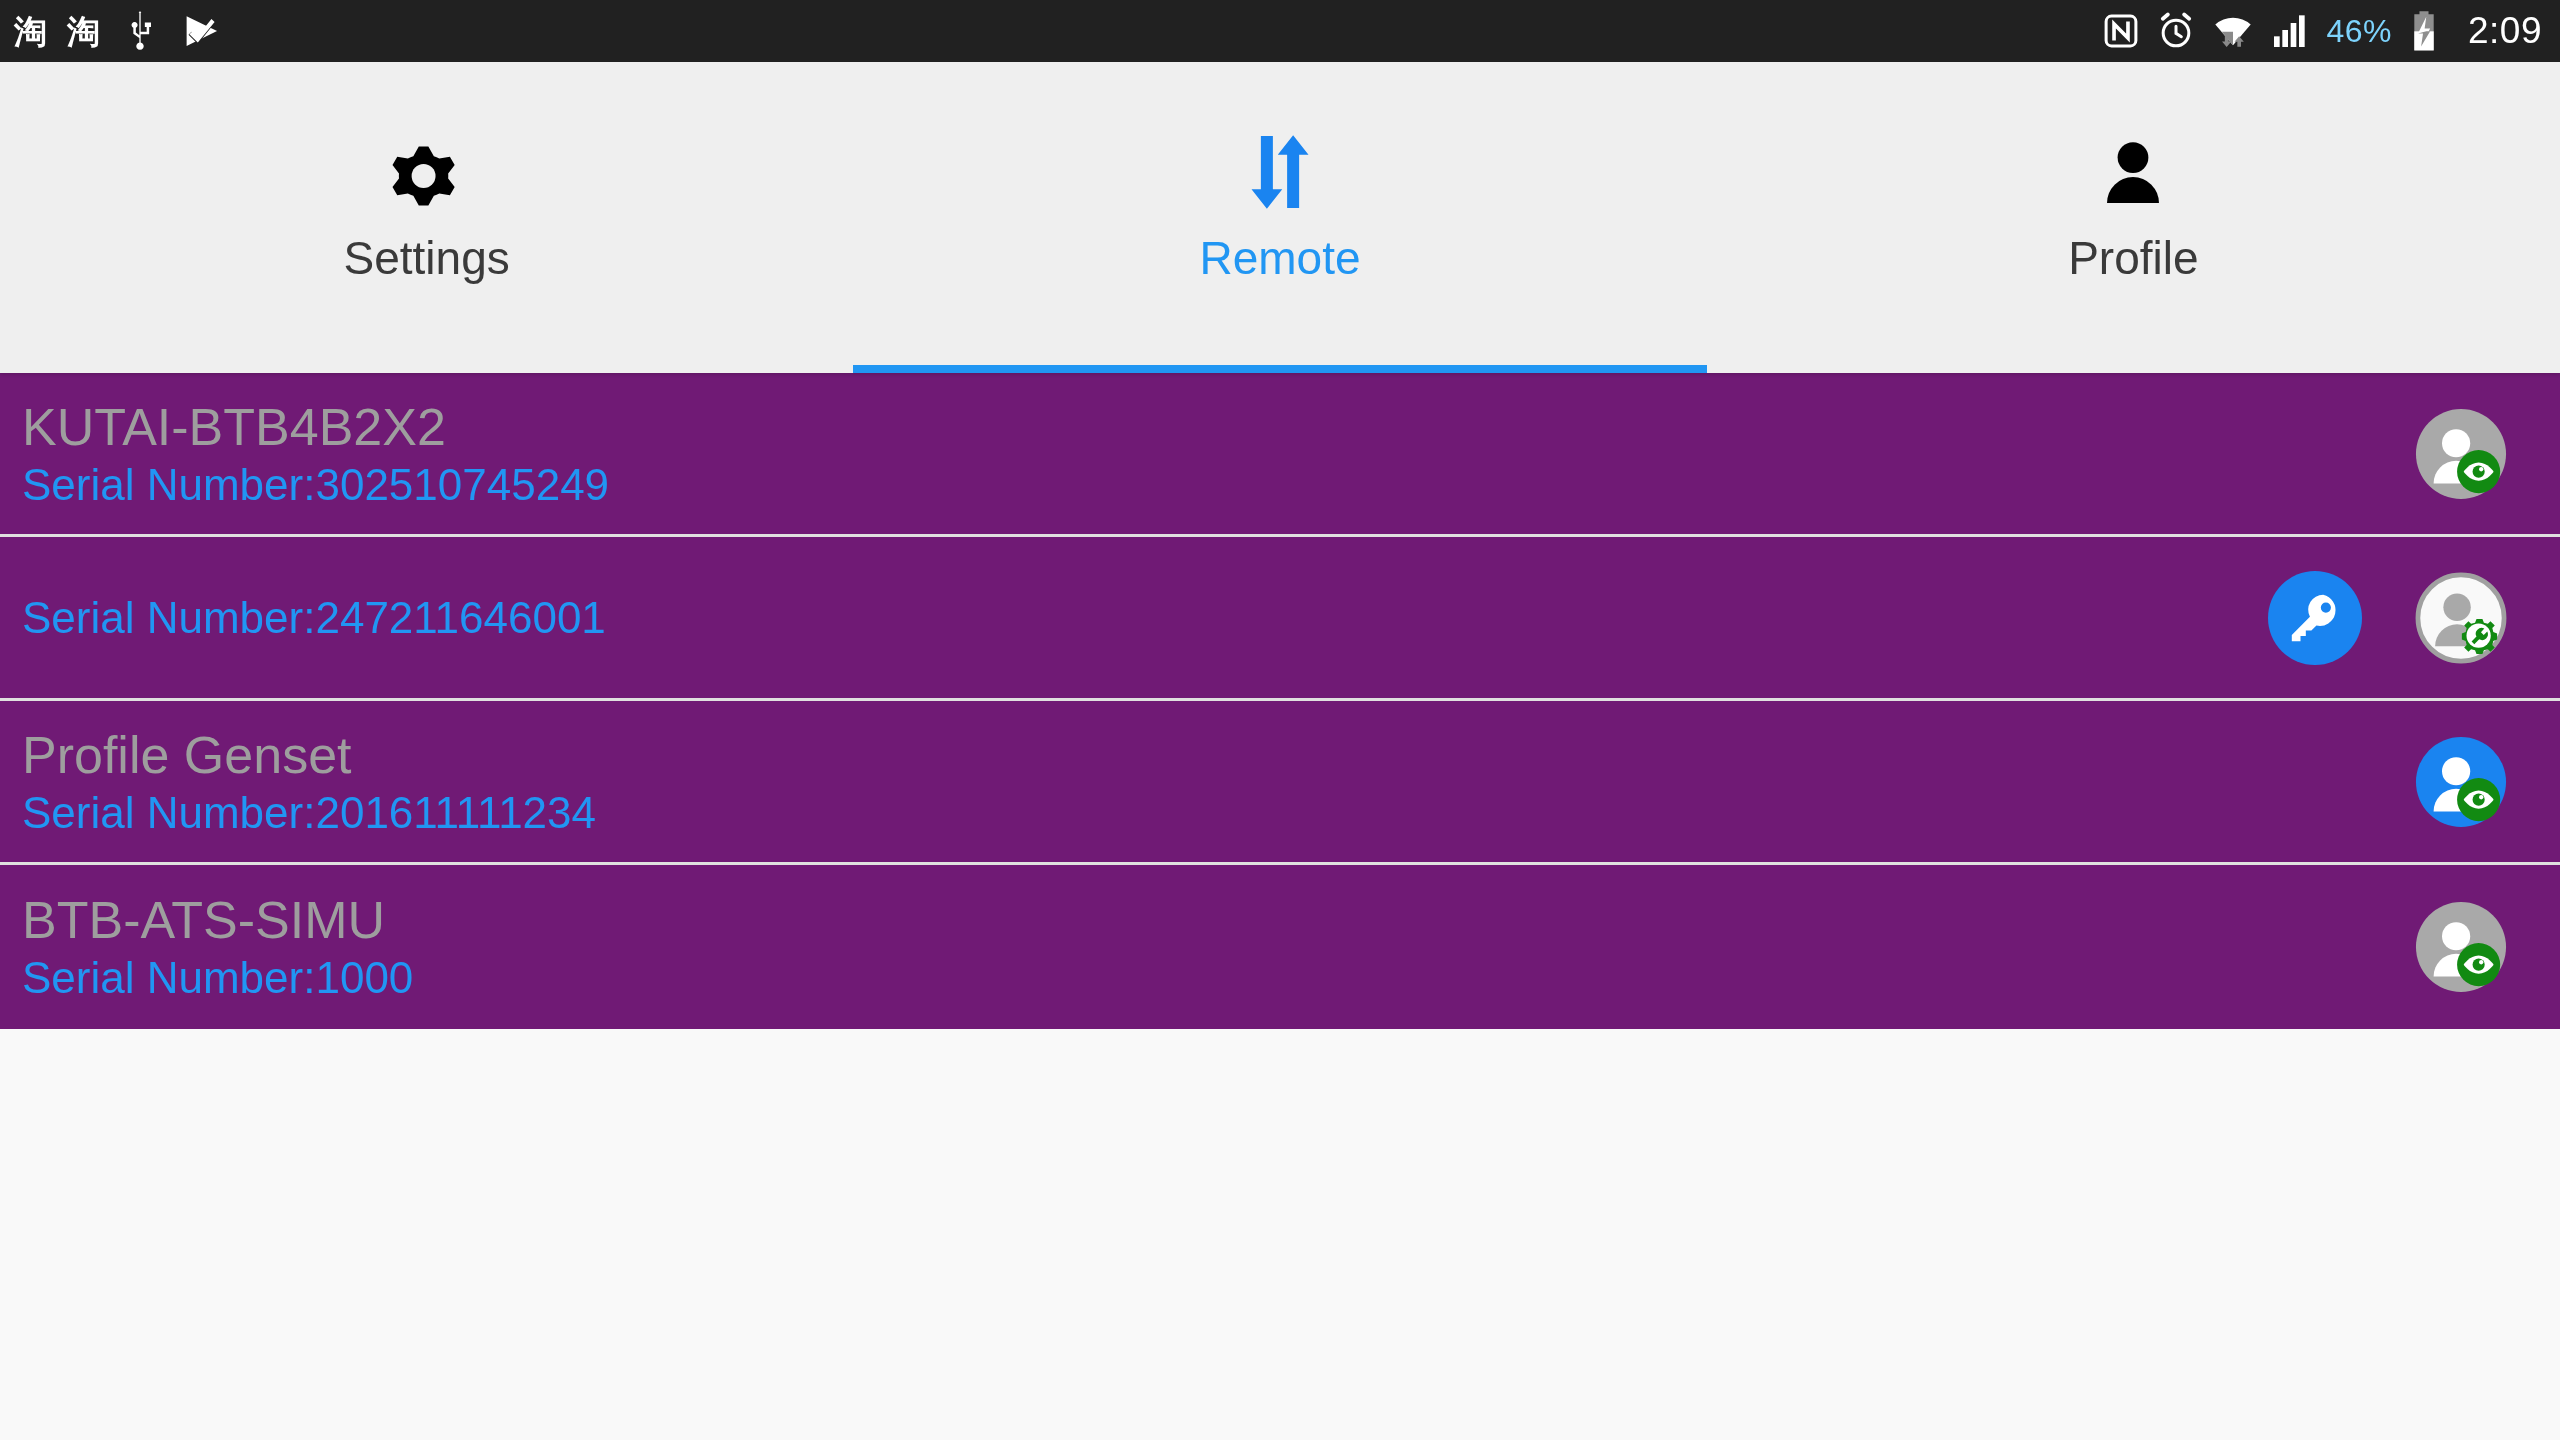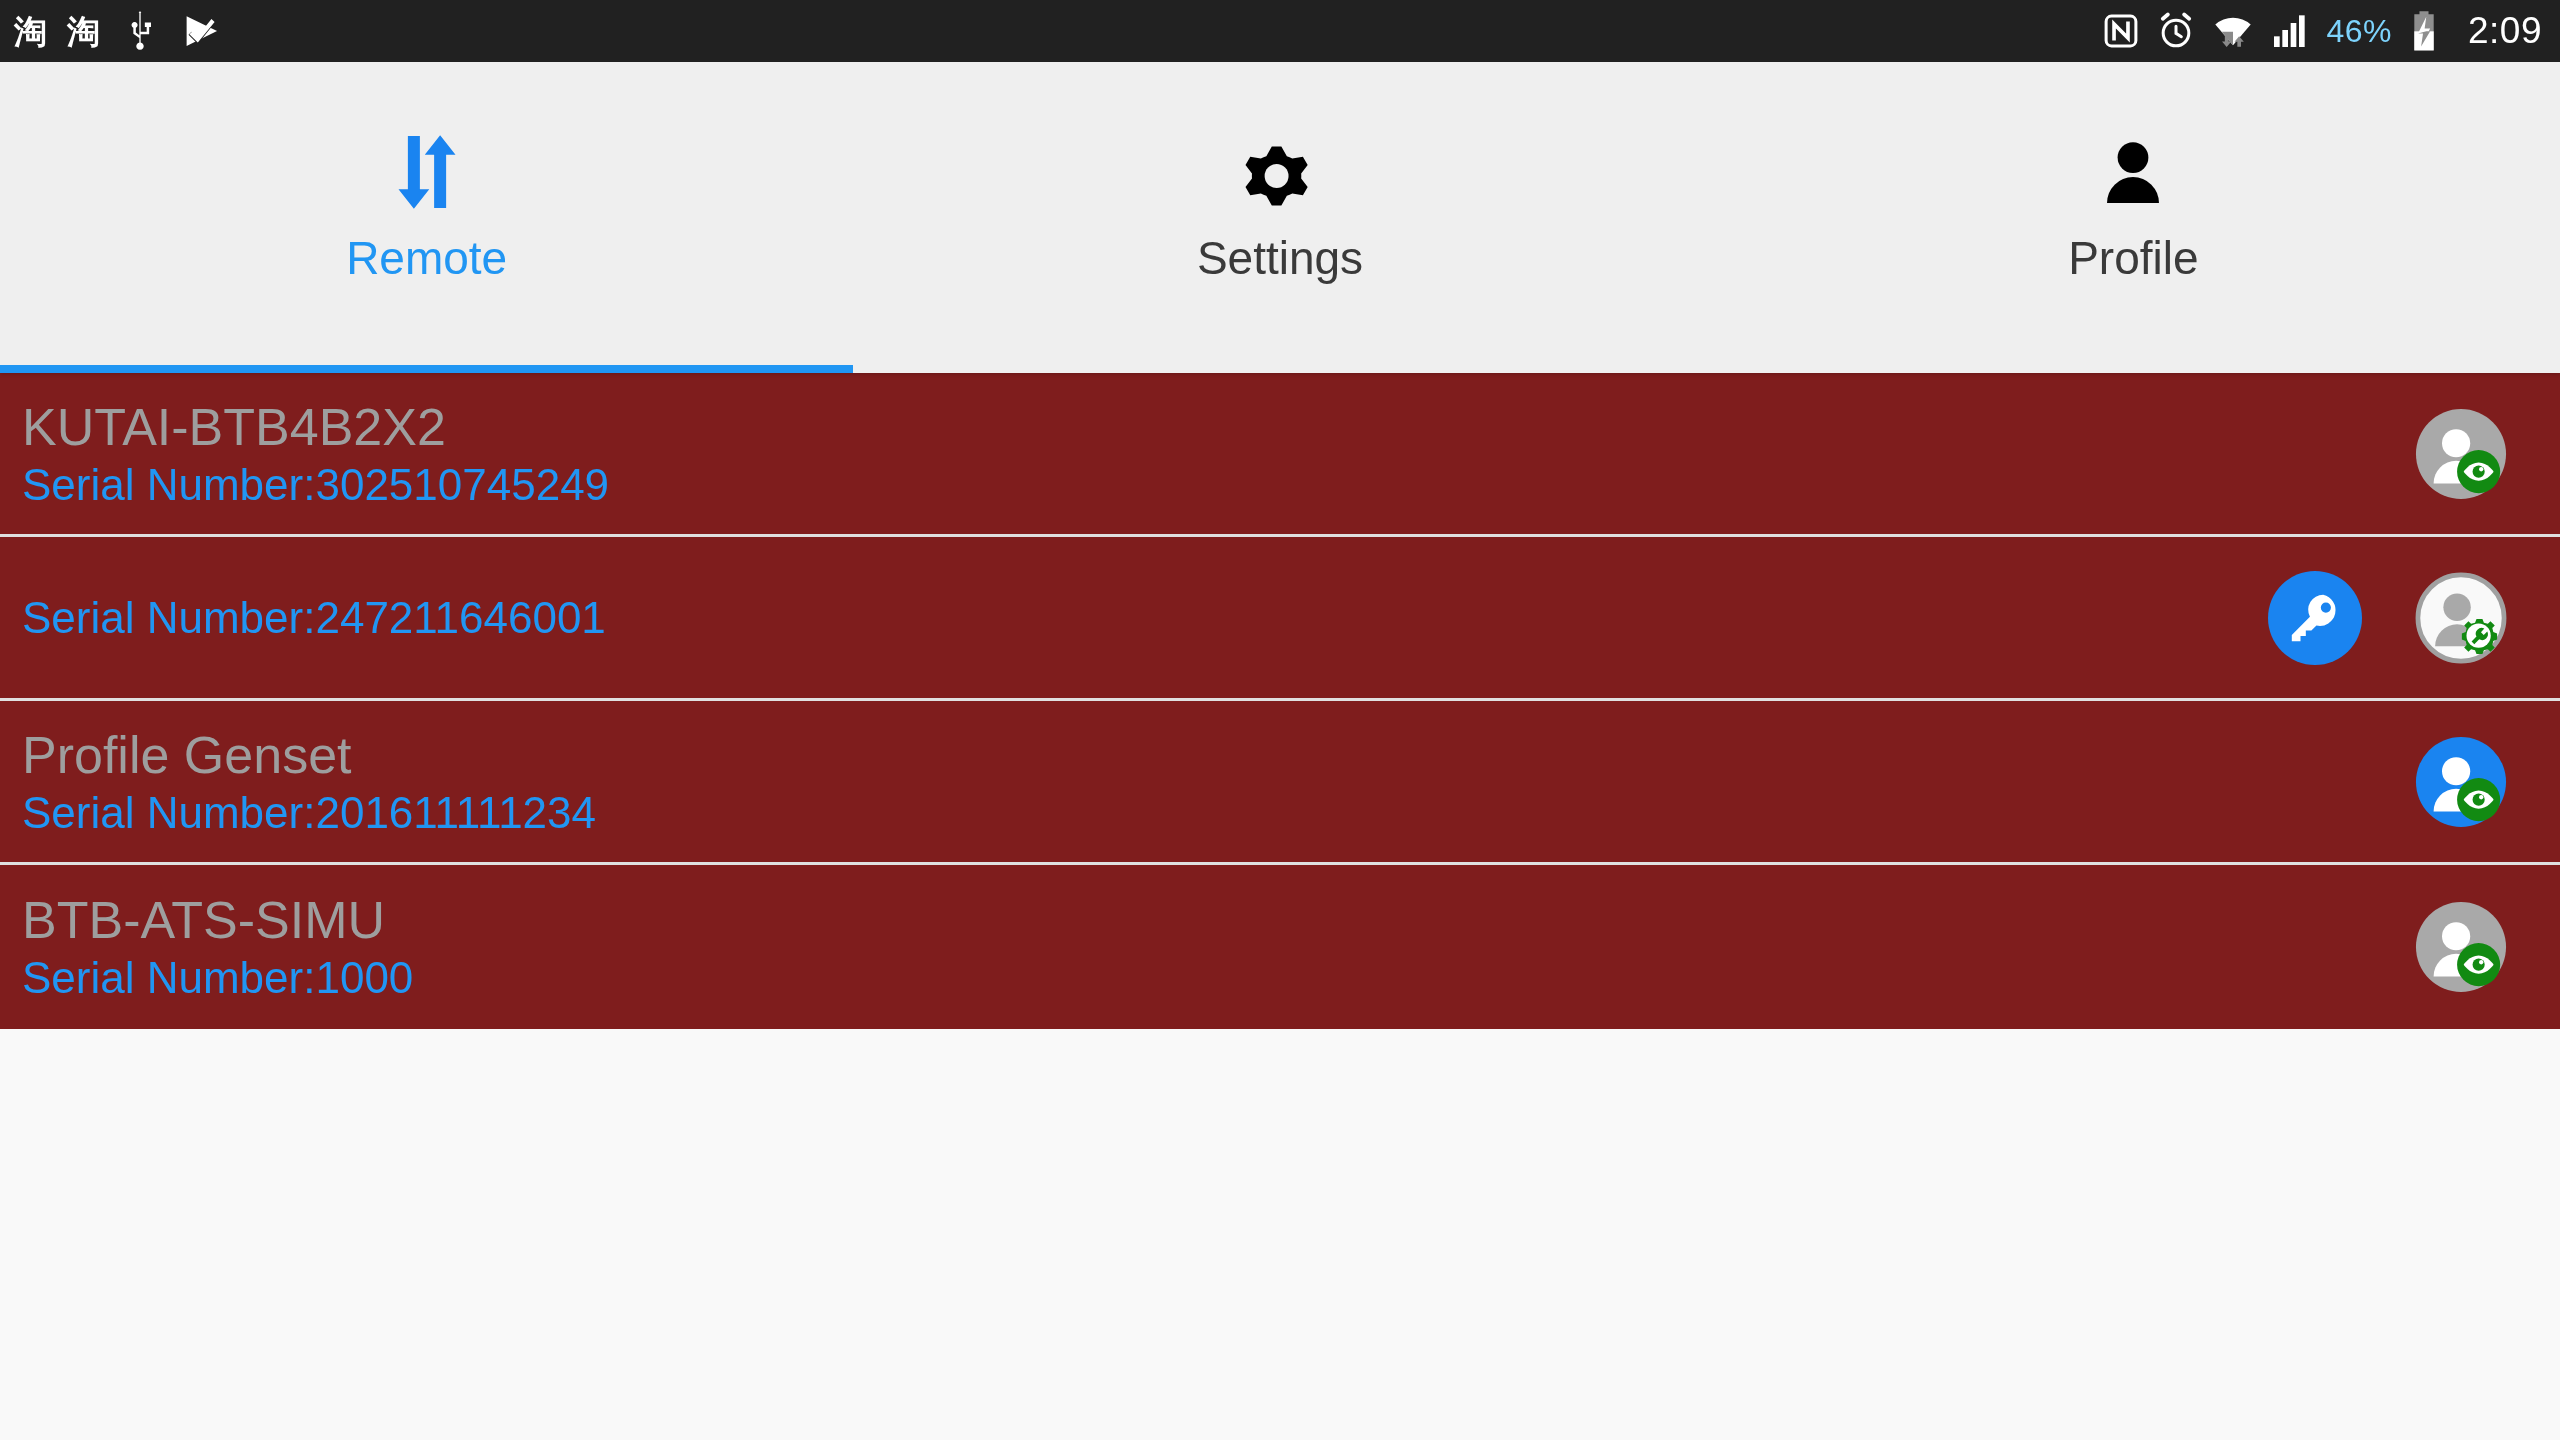--- a/index.html
+++ b/index.html
@@ -74,21 +74,21 @@
   }
   .tab.active .tab-label{ color:#2196f3; }
   .tab-underline{
     position:absolute;
     left:0; right:0; bottom:0;
     height:8px;
     background:#2196f3;
   }
 
   
-  .list{ background:#7f1d1d; }
+  .list{ background:#701a75; }
   .row{
     position:relative;
     height:164px;
     display:flex;
     align-items:center;
     border-bottom:3px solid #e0e0e0;
     padding:0 52px 0 22px;
   }
   .row:last-child{ border-bottom:none; }
   .row-text{ flex:1; display:flex; flex-direction:column; justify-content:center; gap:4px; }
@@ -182,39 +182,39 @@
         <path d="M9.4 4.2 L4.3 14.6 L7.4 14.6 L6.2 22.6 L11.8 11.4 L8.4 11.4 Z" fill="#ffffff"></path>
         <path d="M9.4 13.2 L4.3 14.6 L7.4 14.6 L6.2 22.6 L11.8 13.2 Z" fill="#8f8f8f"></path>
       </svg>
     </span>
     <span class="sb-clock">2:09</span>
   </div>
 </div>
 
 <div class="tabbar">
 
+  <div class="tab">
+    <div class="tab-icon">
+      <svg width="82" height="82" viewBox="0 0 24 24" fill="#000000">
+        <path d="M12 1.3 L13.6 4.1 A8.5 8.5 0 0 1 15.2 4.8 L18.3 4.3 L19.7 6.7 L17.8 9.2 A8.5 8.5 0 0 1 17.8 10.6 L19.7 13.1 L18.3 15.5 L15.2 15 A8.5 8.5 0 0 1 13.6 15.7 L12 18.5 L9.2 18.5 L7.6 15.7 A8.5 8.5 0 0 1 6 15 L2.9 15.5 L1.5 13.1 L3.4 10.6 A8.5 8.5 0 0 1 3.4 9.2 L1.5 6.7 L2.9 4.3 L6 4.8 A8.5 8.5 0 0 1 7.6 4.1 L9.2 1.3 Z" transform="translate(0.4,2.1)"></path>
+        <circle cx="11" cy="12" r="3.5" fill="#efefef"></circle>
+      </svg>
+    </div>
+    <div class="tab-label">Settings</div>
+  </div>
+
   <div class="tab active">
     <div class="tab-icon">
       <svg width="90" height="90" viewBox="0 0 24 24" fill="#1a84f0">
         <path d="M6.9 2.4 L10.1 2.4 L10.1 16.6 L12.6 16.6 L8.5 21.8 L4.4 16.6 L6.9 16.6 Z"></path>
         <path d="M17.1 21.6 L13.9 21.6 L13.9 7.4 L11.4 7.4 L15.5 2.2 L19.6 7.4 L17.1 7.4 Z"></path>
       </svg>
     </div>
     <div class="tab-label">Remote</div>
     <div class="tab-underline"></div>
-  </div>
-
-  <div class="tab">
-    <div class="tab-icon">
-      <svg width="82" height="82" viewBox="0 0 24 24" fill="#000000">
-        <path d="M12 1.3 L13.6 4.1 A8.5 8.5 0 0 1 15.2 4.8 L18.3 4.3 L19.7 6.7 L17.8 9.2 A8.5 8.5 0 0 1 17.8 10.6 L19.7 13.1 L18.3 15.5 L15.2 15 A8.5 8.5 0 0 1 13.6 15.7 L12 18.5 L9.2 18.5 L7.6 15.7 A8.5 8.5 0 0 1 6 15 L2.9 15.5 L1.5 13.1 L3.4 10.6 A8.5 8.5 0 0 1 3.4 9.2 L1.5 6.7 L2.9 4.3 L6 4.8 A8.5 8.5 0 0 1 7.6 4.1 L9.2 1.3 Z" transform="translate(0.4,2.1)"></path>
-        <circle cx="11" cy="12" r="3.5" fill="#efefef"></circle>
-      </svg>
-    </div>
-    <div class="tab-label">Settings</div>
   </div>
 
   <div class="tab">
     <div class="tab-icon">
       <svg width="82" height="82" viewBox="0 0 24 24" fill="#000000">
         <circle cx="12" cy="6.6" r="4.5"></circle>
         <path d="M12 12.3 A7.6 7.6 0 0 1 19.6 19.9 L4.4 19.9 A7.6 7.6 0 0 1 12 12.3 Z"></path>
       </svg>
     </div>
     <div class="tab-label">Profile</div>

